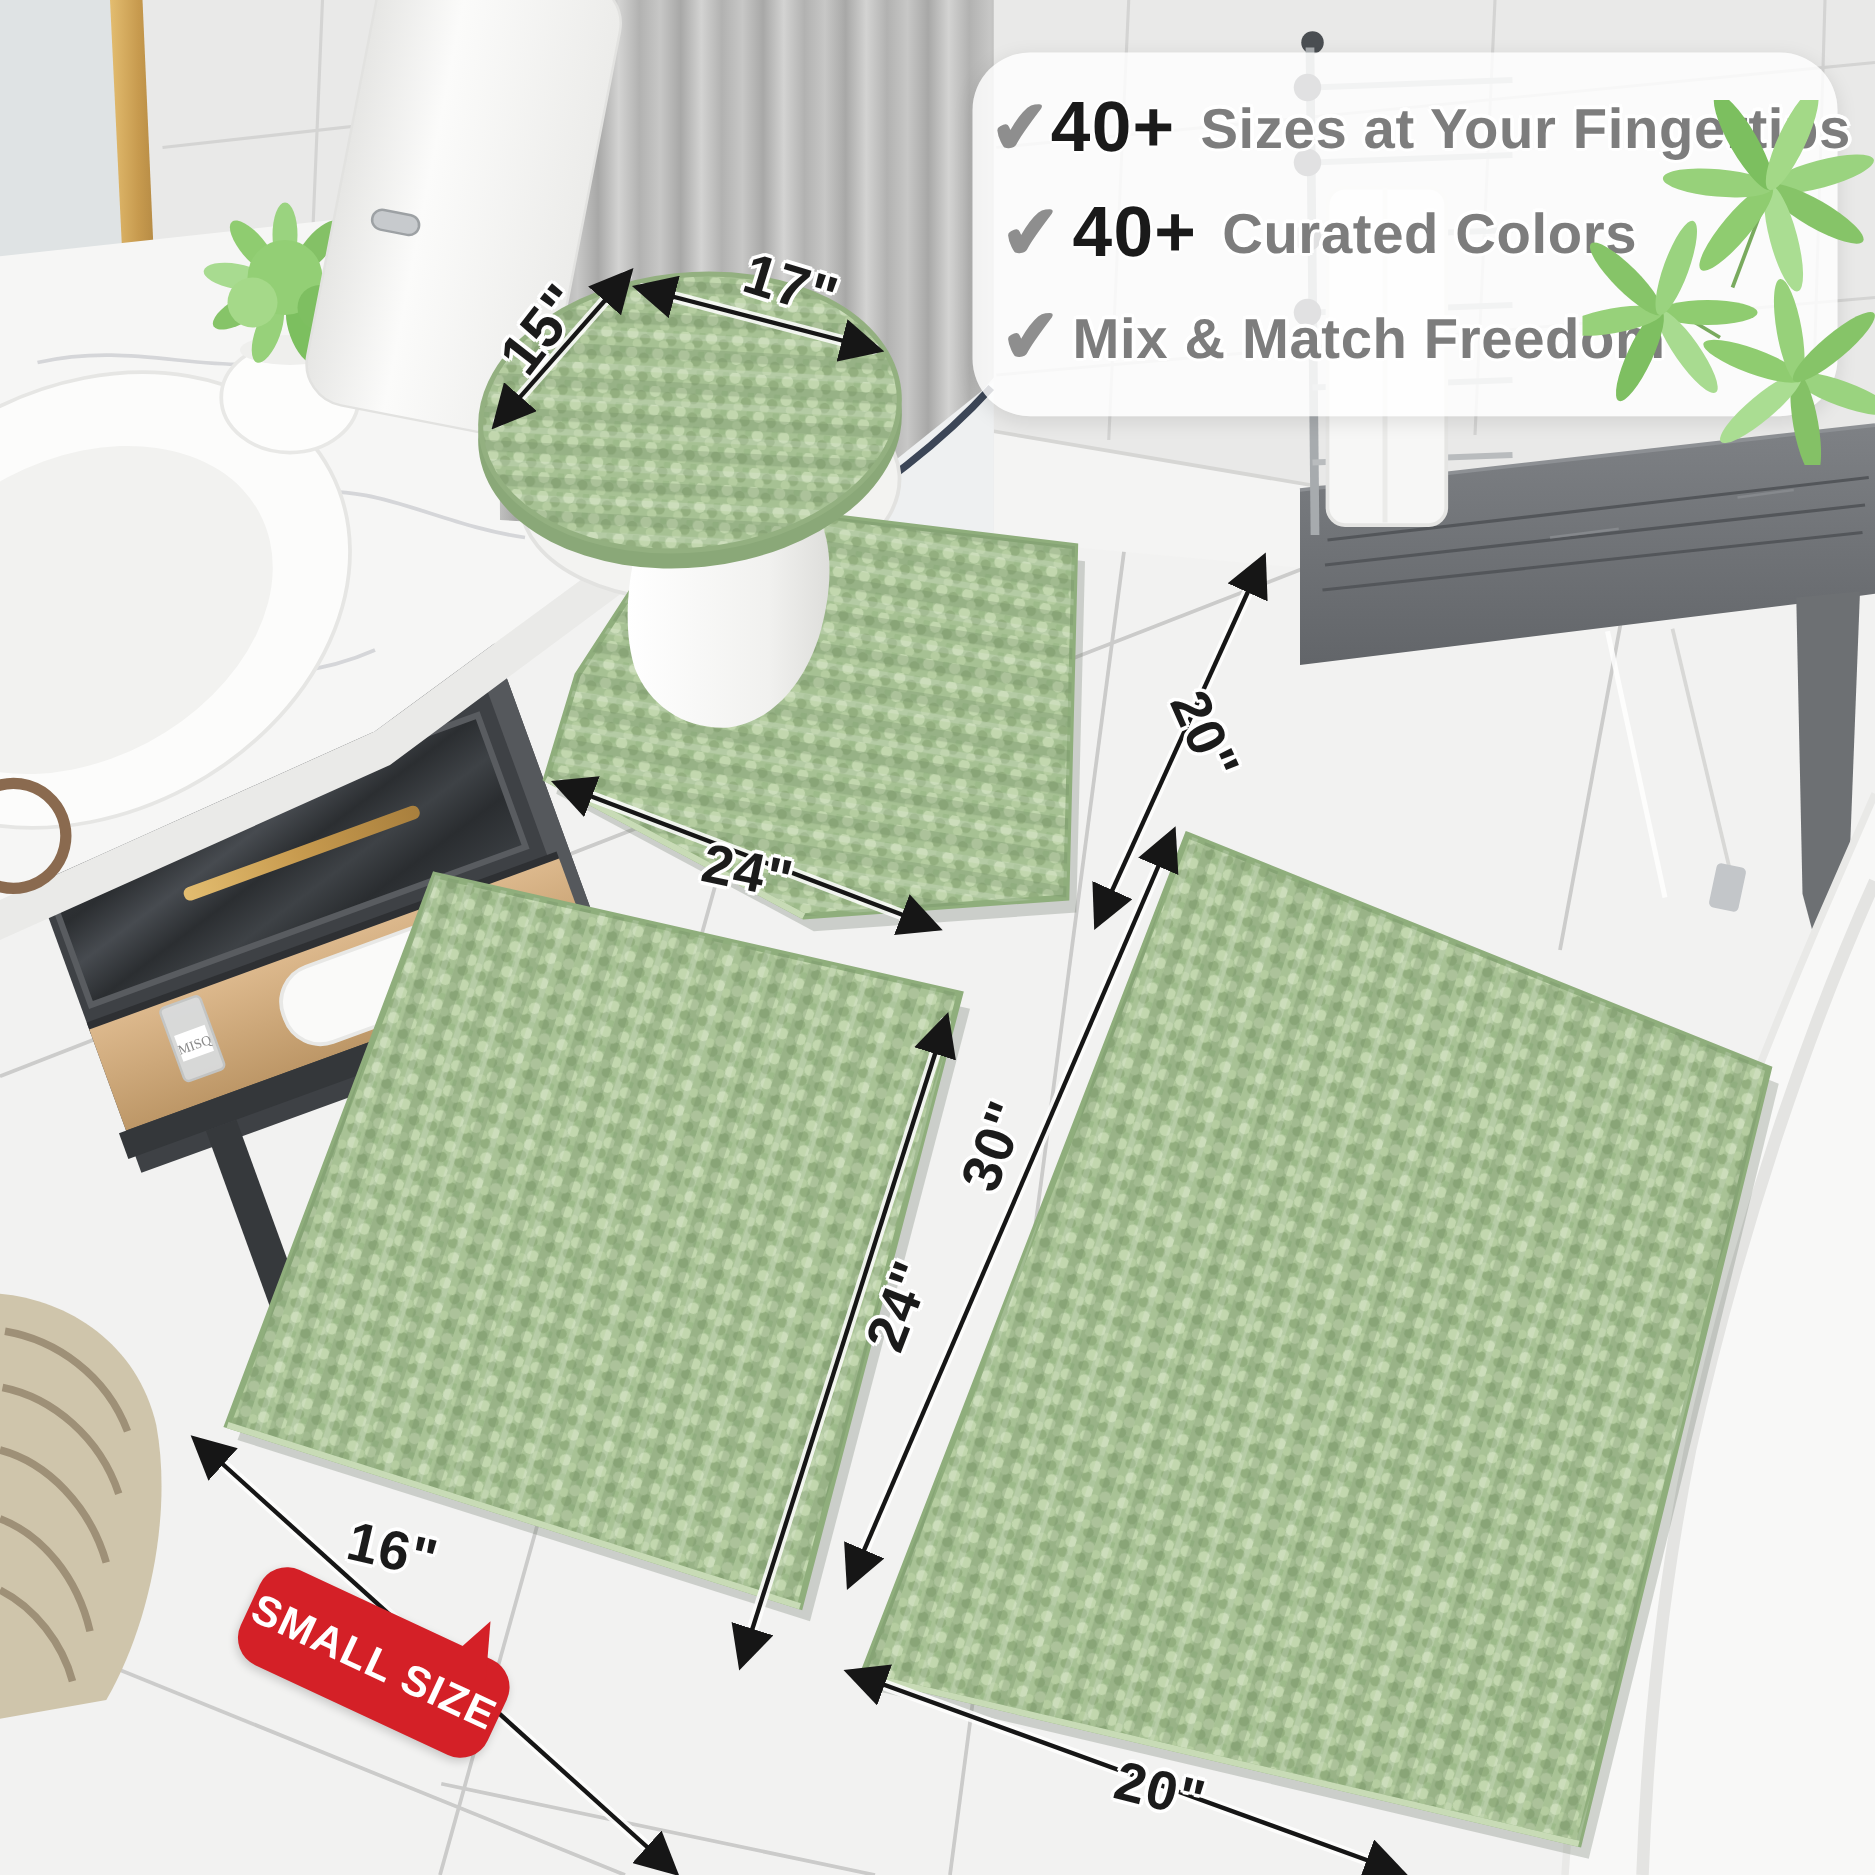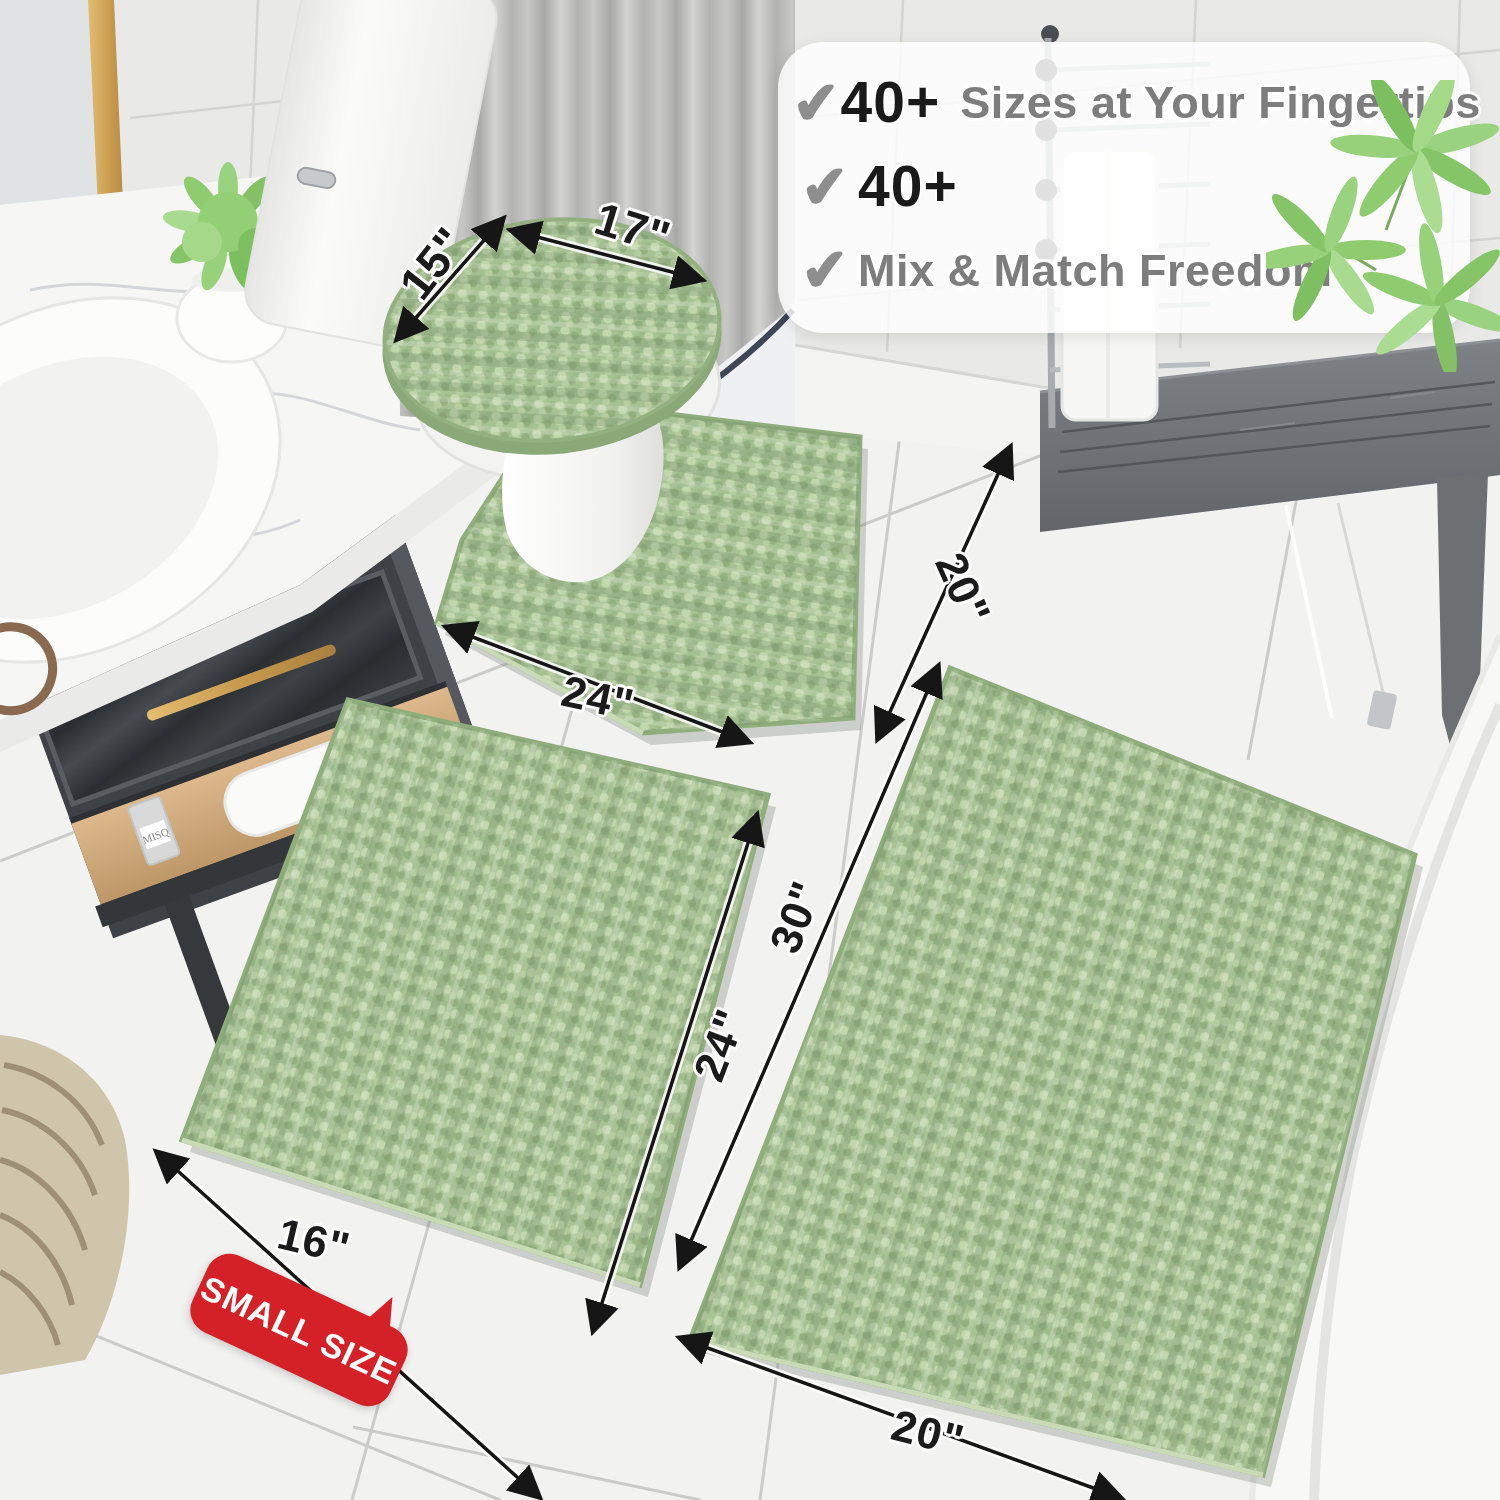--- a/index.html
+++ b/index.html
@@ -333,20 +333,21 @@
 
 <div class="callout">
   <div class="feature-row">
     <span class="chk">✔</span>
     <span class="num">40+</span>
     <span class="lbl">Sizes at Your Fingertips</span>
   </div>
   <div class="feature-row">
     <span class="chk">✔</span>
     <span class="num">40+</span>
+    <span class="lbl">Curated Colors</span>
   </div>
   <div class="feature-row">
     <span class="chk">✔</span>
 
     <span class="lbl">Mix &amp; Match Freedom</span>
   </div>
 </div>
 
 <div class="dim" style="left:433px;top:263px;font-size:46px;transform:translate(-50%,-50%) rotate(-52deg);">15"</div>
 <div class="dim" style="left:633px;top:228px;font-size:46px;transform:translate(-50%,-50%) rotate(17deg);">17"</div>

